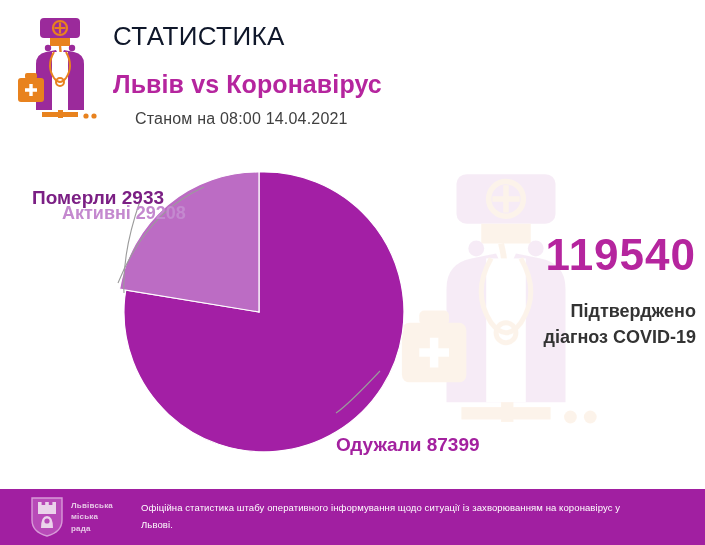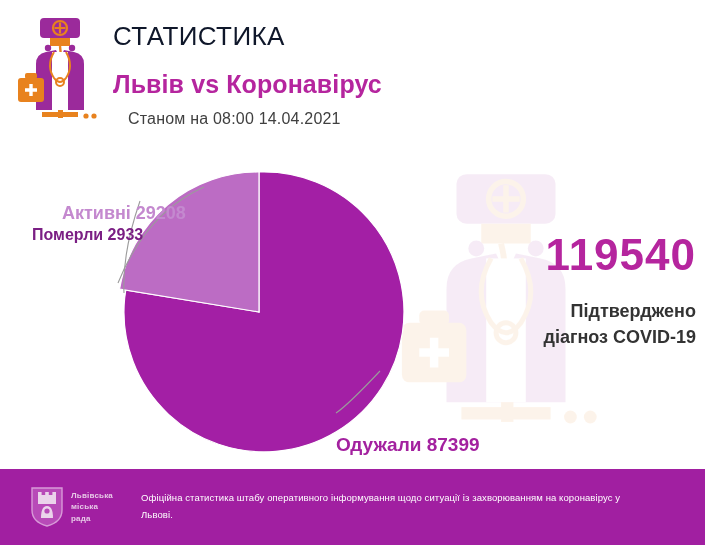--- a/index.html
+++ b/index.html
@@ -45,21 +45,21 @@
     color:#b5259e;
     letter-spacing:0.1px;
     line-height:1.3;
     margin-top:16px;
   }
   .title-date {
     font-size:16px;
     font-weight:500;
     color:#404040;
     margin-top:10px;
-    margin-left:15px;
+    margin-left:22px;
     letter-spacing:0.2px;
   }
 
   
   .pie-wrap {
     position:absolute;
     left:112px; top:165px;
     width:300px; height:300px;
   }
 
@@ -70,23 +70,22 @@
     white-space:nowrap;
   }
   .lbl-active {
     left:62px; top:162px;
     font-size:18px;
     color:#c489cf;
     margin-top:41px;
   }
   .lbl-died {
     left:32px; top:187px;
-    font-size:16px;
+    font-size:19px;
     color:#7b1f84;
-    margin-top:39px;
   }
   .lbl-recovered {
     left:336px; top:434px;
     font-size:19px;
     color:#a3219f;
   }
 
   
   .stat-block {
     position:absolute;
@@ -106,21 +105,21 @@
     font-weight:bold;
     color:#333333;
     line-height:1.45;
     margin-top:20px;
   }
 
   
   .footer {
     position:absolute;
     left:0; bottom:0;
-    width:705px; height:76px;
+    width:705px; height:56px;
     background:#a11fa1;
     display:flex;
     align-items:center;
   }
   .footer-logo {
     margin-left:30px;
     display:flex;
     align-items:center;
     gap:7px;
   }

